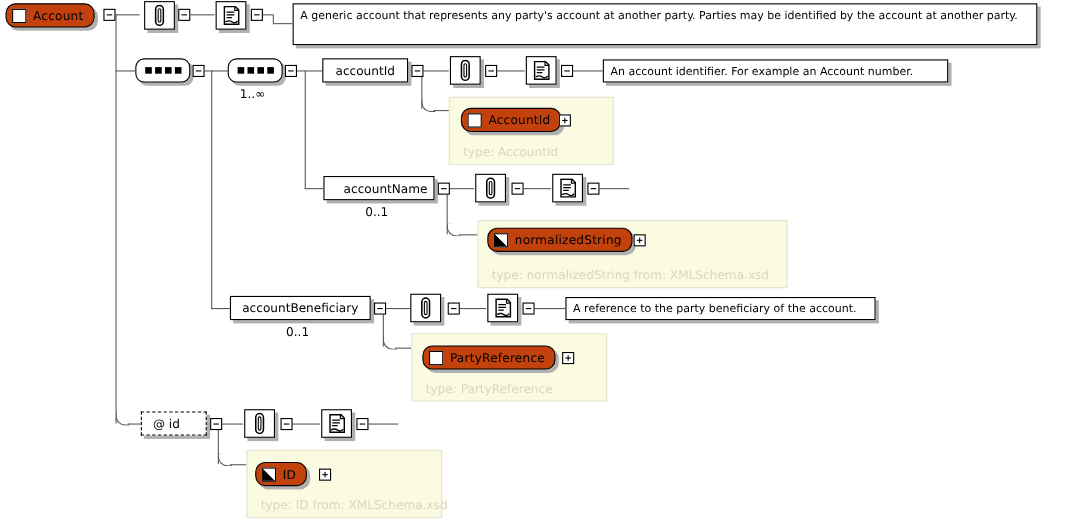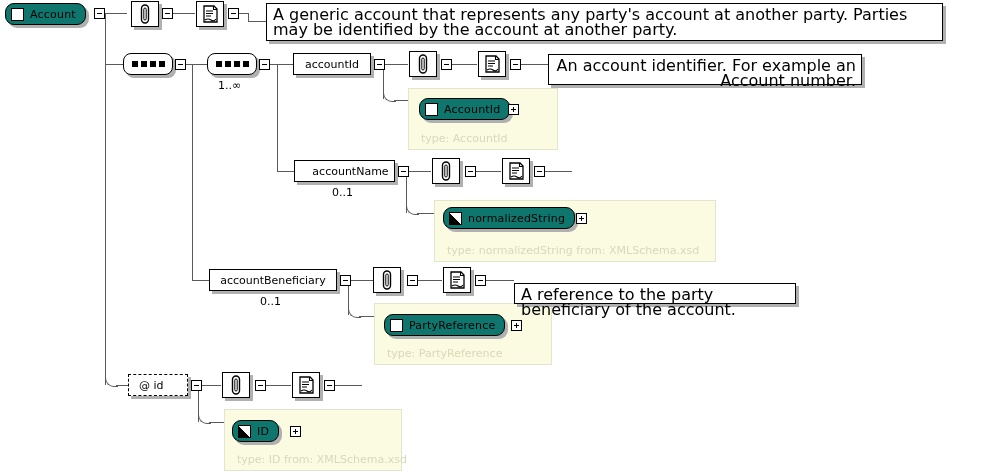--- a/index.html
+++ b/index.html
@@ -31,21 +31,21 @@
   }
 
   
   .shadow {
     box-shadow: 3px 3px 0 0 #b0b0b0;
   }
 
   
   .capsule {
     border: 1px solid #000;
-    background: #0f766e;
+    background: #c2410c;
     border-radius: 9px;
     height: 22px;
     display: flex;
     align-items: center;
     padding: 0 9px 0 5px;
     white-space: nowrap;
   }
   .capsule .cap-label {
     font-size: 11px;
     line-height: 11px;
@@ -107,21 +107,21 @@
     position: absolute;
     font-size: 11px;
     color: #000;
     white-space: nowrap;
   }
 
   
   .docbox {
     border: 1px solid #000;
     background: #ffffff;
-    font-size: 16px;
+    font-size: 10px;
     line-height: 15px;
     padding: 3px 5px 3px 6px;
     box-sizing: border-box;
   }
 
   
   .seq {
     border: 1px solid #000;
     background: #ffffff;
     border-radius: 8px;
@@ -332,21 +332,21 @@
   <div class="node iconbox shadow" style="left:478px; top:51px;">
     <svg width="17" height="18" viewBox="0 0 17 18">
       <path d="M2 1 H12 L15 4 V17 H2 Z" fill="#fff" stroke="#000" stroke-width="1.3"></path>
       <path d="M11.5 1 V4.5 H15" fill="none" stroke="#000" stroke-width="1.1"></path>
       <path d="M4 6 H11 M4 8.5 H11 M4 11 H9" stroke="#000" stroke-width="1.1"></path>
       <path d="M3 15 q3 -2 6 0 q3 2 5 -1" fill="none" stroke="#000" stroke-width="1.2"></path>
     </svg>
   </div>
   <div class="toggle" style="left:510px; top:59px;"></div>
 
-  <div class="node docbox shadow" style="left:548px; top:54px; width:314px; height:31px;text-align:right;">
+  <div class="node docbox shadow" style="left:548px; top:54px; width:314px; height:21px;">
     <span>An account identifier. For example an Account number.</span>
   </div>
 
   <div class="node capsule shadow" style="left:419px; top:98px;">
     <span class="glyph-square"></span>
     <span class="cap-label">AccountId</span>
   </div>
   <div class="toggle plus" style="left:508px; top:104px;"></div>
 
   <div class="node elbox shadow" style="left:294px; top:160px; width:101px;padding-left:20px;">
@@ -397,21 +397,21 @@
   <div class="node iconbox shadow" style="left:443px; top:267px;">
     <svg width="17" height="18" viewBox="0 0 17 18">
       <path d="M2 1 H12 L15 4 V17 H2 Z" fill="#fff" stroke="#000" stroke-width="1.3"></path>
       <path d="M11.5 1 V4.5 H15" fill="none" stroke="#000" stroke-width="1.1"></path>
       <path d="M4 6 H11 M4 8.5 H11 M4 11 H9" stroke="#000" stroke-width="1.1"></path>
       <path d="M3 15 q3 -2 6 0 q3 2 5 -1" fill="none" stroke="#000" stroke-width="1.2"></path>
     </svg>
   </div>
   <div class="toggle" style="left:475px; top:275px;"></div>
 
-  <div class="node docbox shadow" style="left:514px; top:270px; width:282px; height:21px;margin-top:13px;">
+  <div class="node docbox shadow" style="left:514px; top:270px; width:282px; height:21px;">
     <span>A reference to the party beneficiary of the account.</span>
   </div>
 
   <div class="node capsule shadow" style="left:384px; top:314px;">
     <span class="glyph-square"></span>
     <span class="cap-label">PartyReference</span>
   </div>
   <div class="toggle plus" style="left:511px; top:320px;"></div>
 
   <div class="node attrbox shadow" style="left:128px; top:374px; width:60px;">

